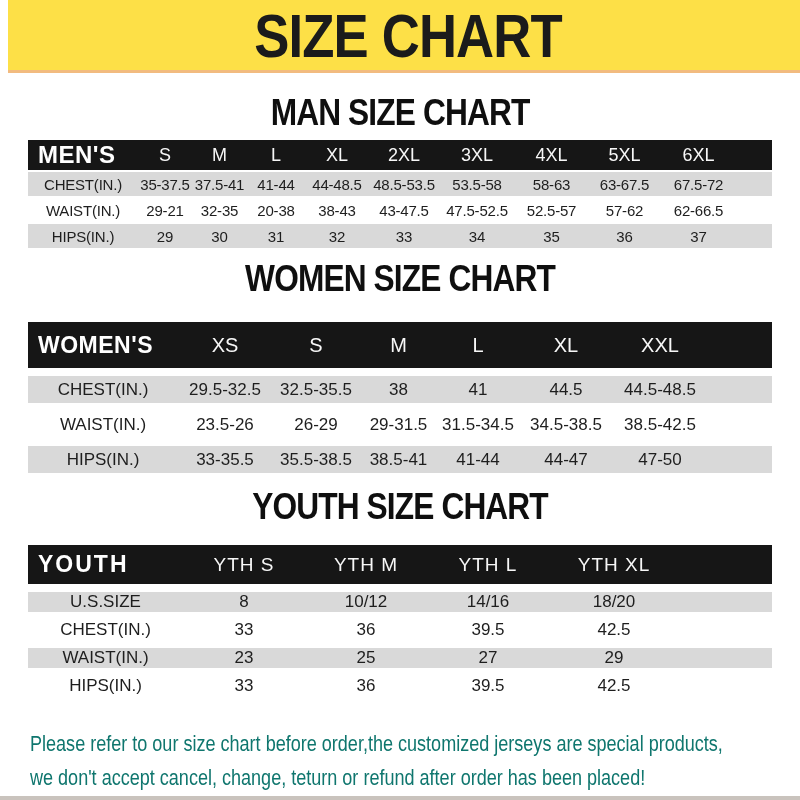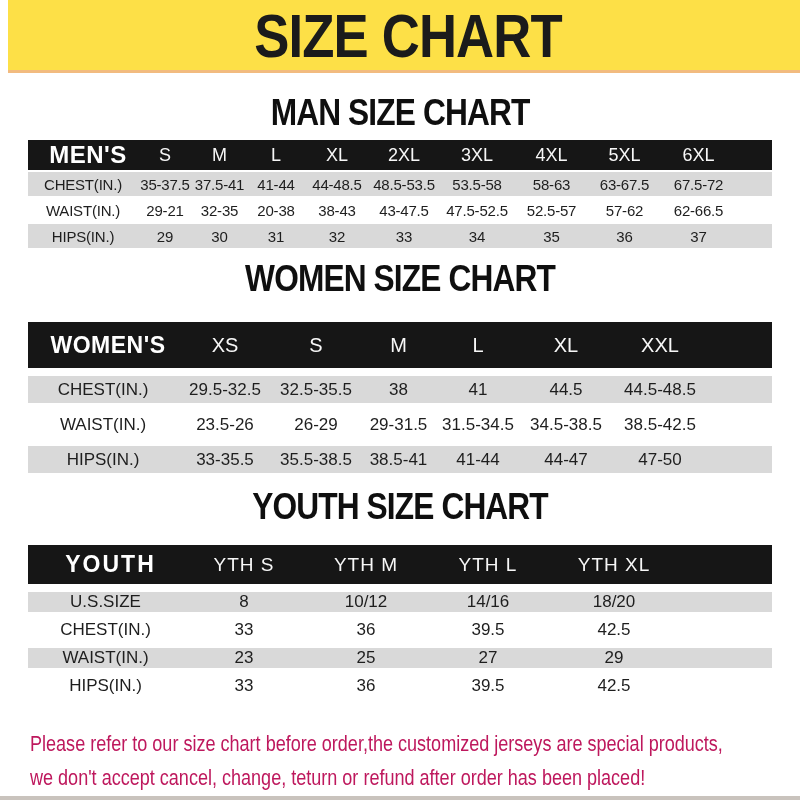--- a/index.html
+++ b/index.html
@@ -18,21 +18,21 @@
   #heading-man{top:92px;}
   #heading-women{top:258px;}
   #heading-youth{top:486px;}
 
   
   .size-table{position:absolute;left:28px;width:744px;border-collapse:separate;
     table-layout:fixed;}
   .size-table th,.size-table td{white-space:nowrap;overflow:hidden;text-align:center;
     vertical-align:middle;padding:0;}
   .size-table thead th{background:#161616;color:#f7f7f7;font-weight:400;}
-  .size-table thead th:first-child{text-align:center;padding-left:10px;font-weight:700;color:#ffffff;}
+  .size-table thead th:first-child{text-align:left;padding-left:10px;font-weight:700;color:#ffffff;}
   .size-table tbody td{background:#ffffff;color:#1e1e1e;}
   .size-table tbody tr.gray td{background:#d9d9d9;}
 
   
   #table-men{top:138px;border-spacing:0 2px;}
   #table-men thead th{height:30px;font-size:18px;}
   #table-men thead th:first-child{font-size:24px;letter-spacing:0.5px;}
   #table-men tbody td{height:24px;font-size:15px;letter-spacing:-0.2px;}
 
   
@@ -41,21 +41,21 @@
   #table-women thead th:first-child{font-size:23px;letter-spacing:0.5px;}
   #table-women tbody td{height:27px;font-size:17px;}
 
   
   #table-youth{top:537px;border-spacing:0 8px;}
   #table-youth thead th{height:39px;font-size:19px;letter-spacing:1px;}
   #table-youth thead th:first-child{font-size:23px;letter-spacing:2px;}
   #table-youth tbody td{height:18px;font-size:17px;}
 
   
-  .footer-note{position:absolute;left:30px;top:727px;width:770px;color:#be185d;}
+  .footer-note{position:absolute;left:30px;top:727px;width:770px;color:#0f766e;}
   .footer-line{font-size:22px;line-height:34px;font-weight:400;white-space:nowrap;
     transform:scaleX(0.82);transform-origin:left center;}
 
   .bottom-strip{position:absolute;left:0;bottom:0;width:800px;height:4px;background:#c9c3bd;}
 </style>
 </head>
 <body>
 
 <div class="banner">
   <span class="banner-title">SIZE CHART</span>

